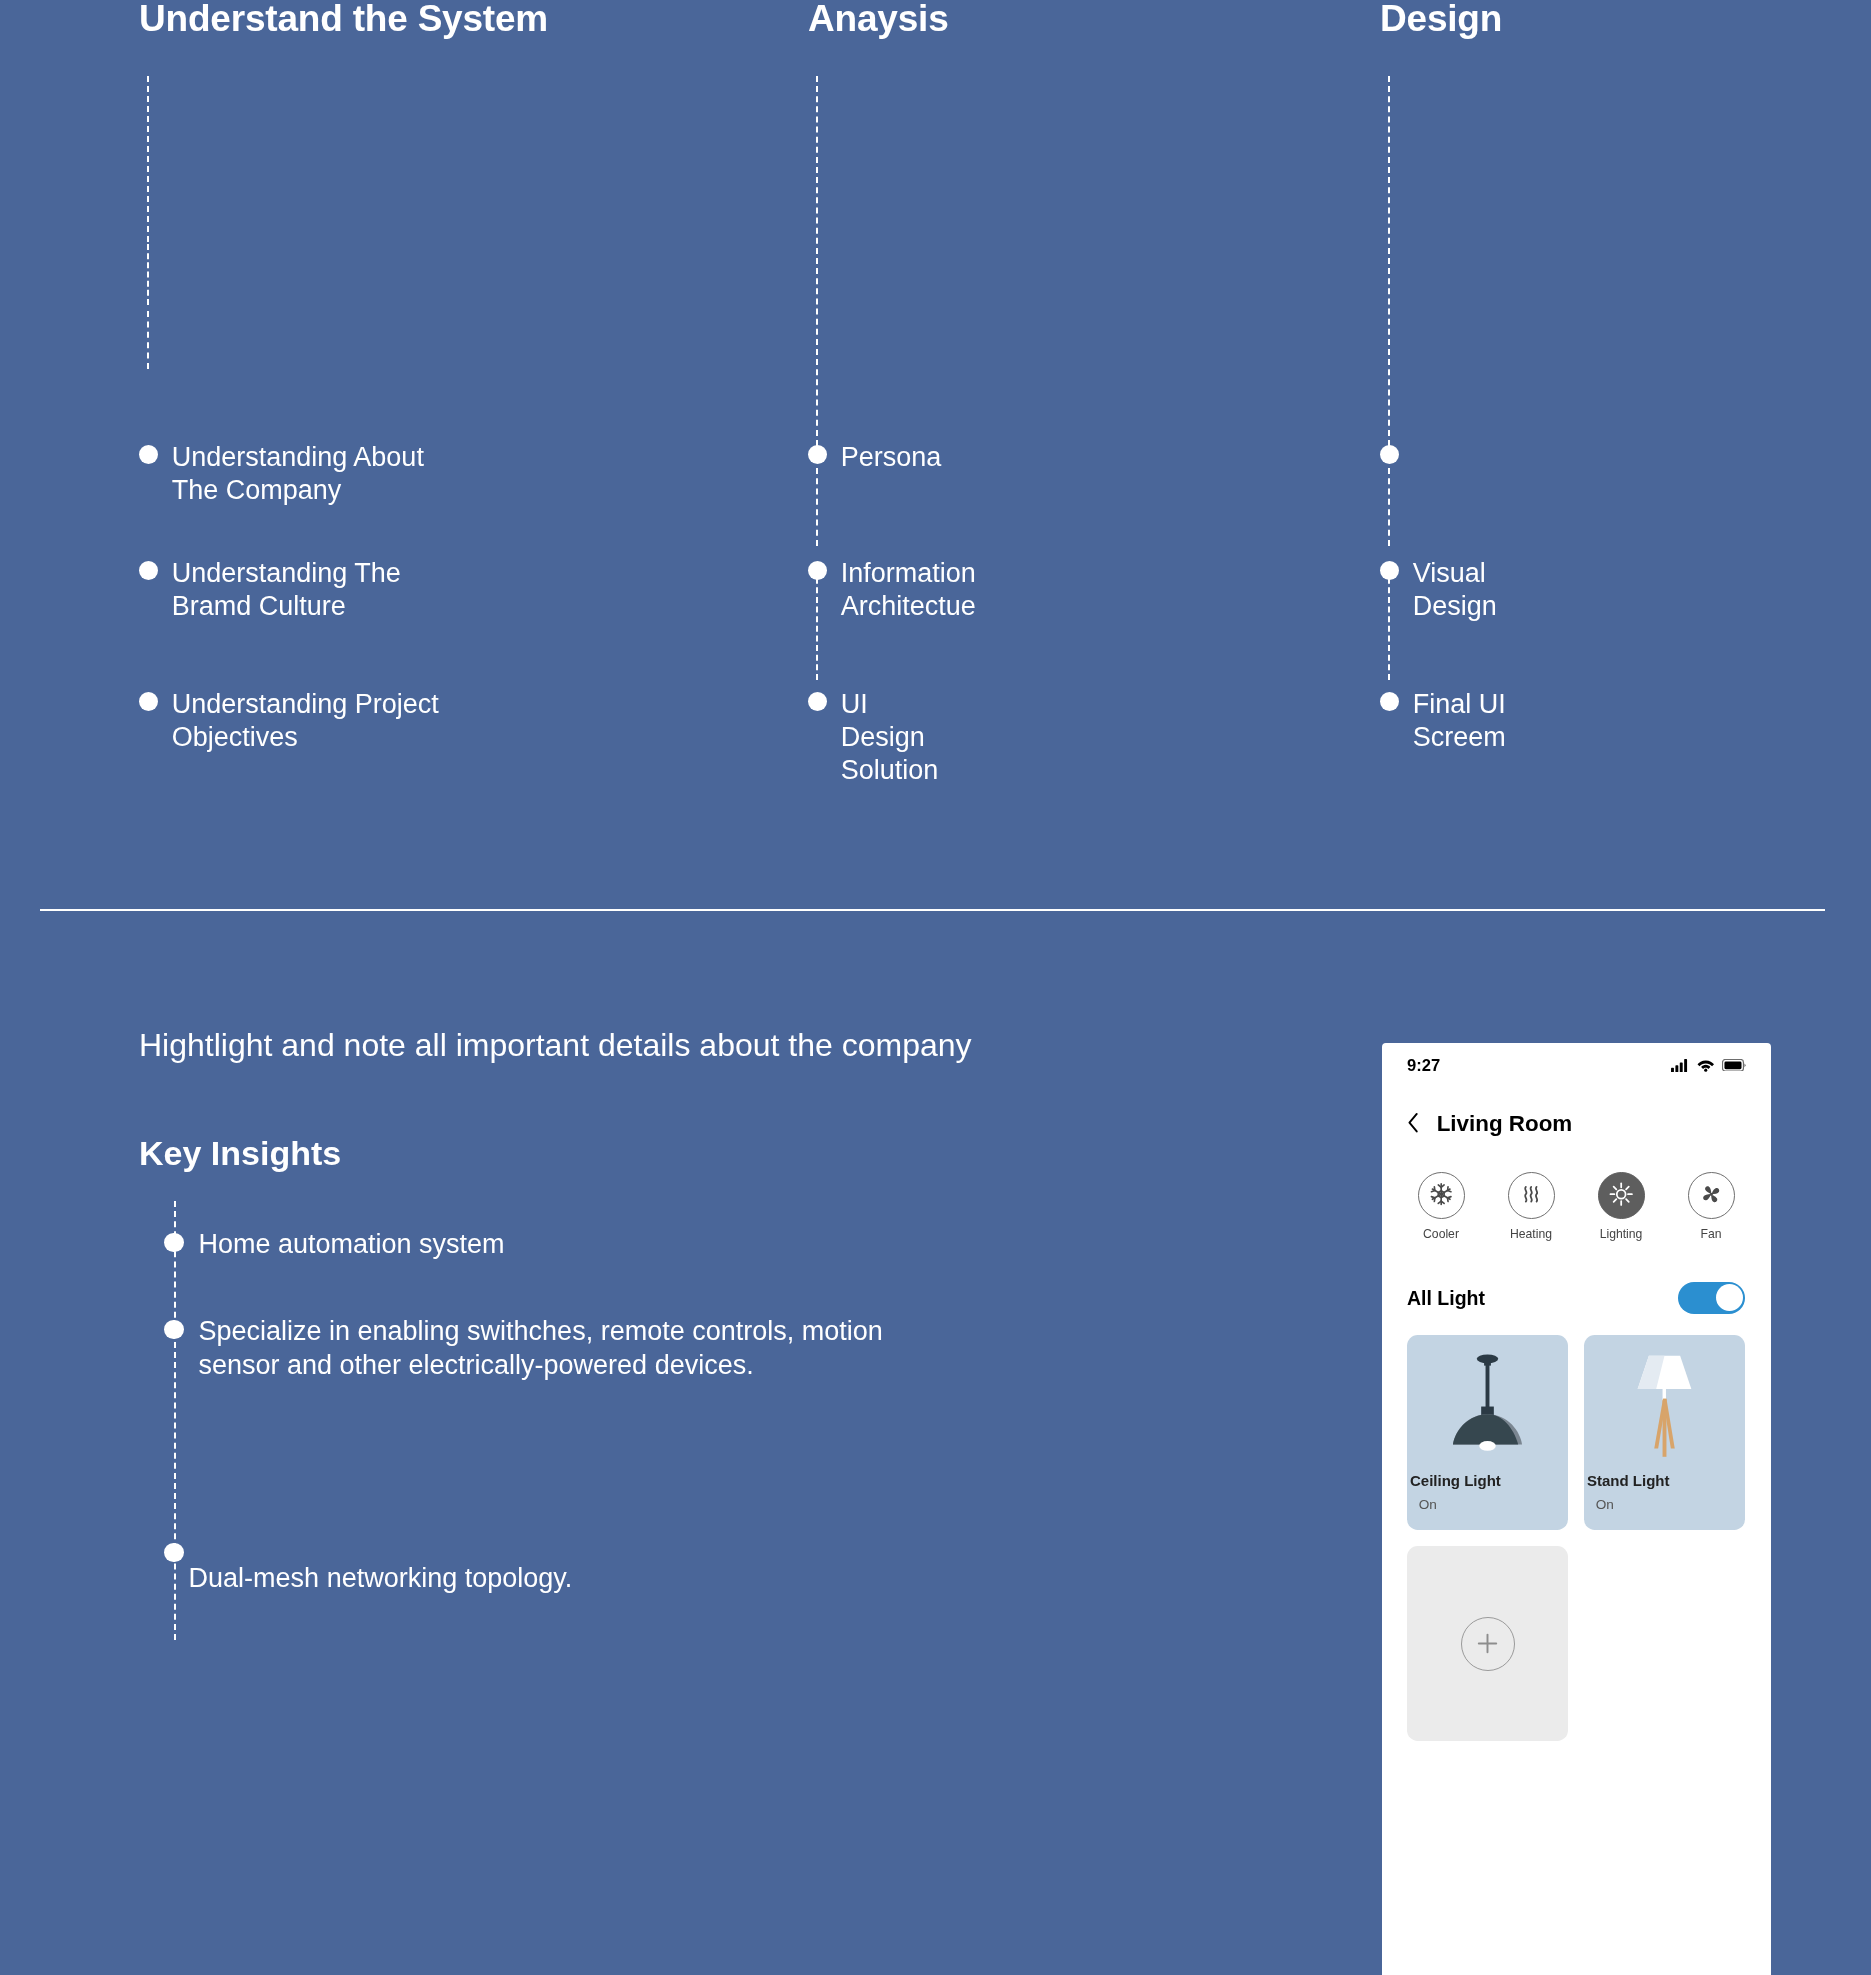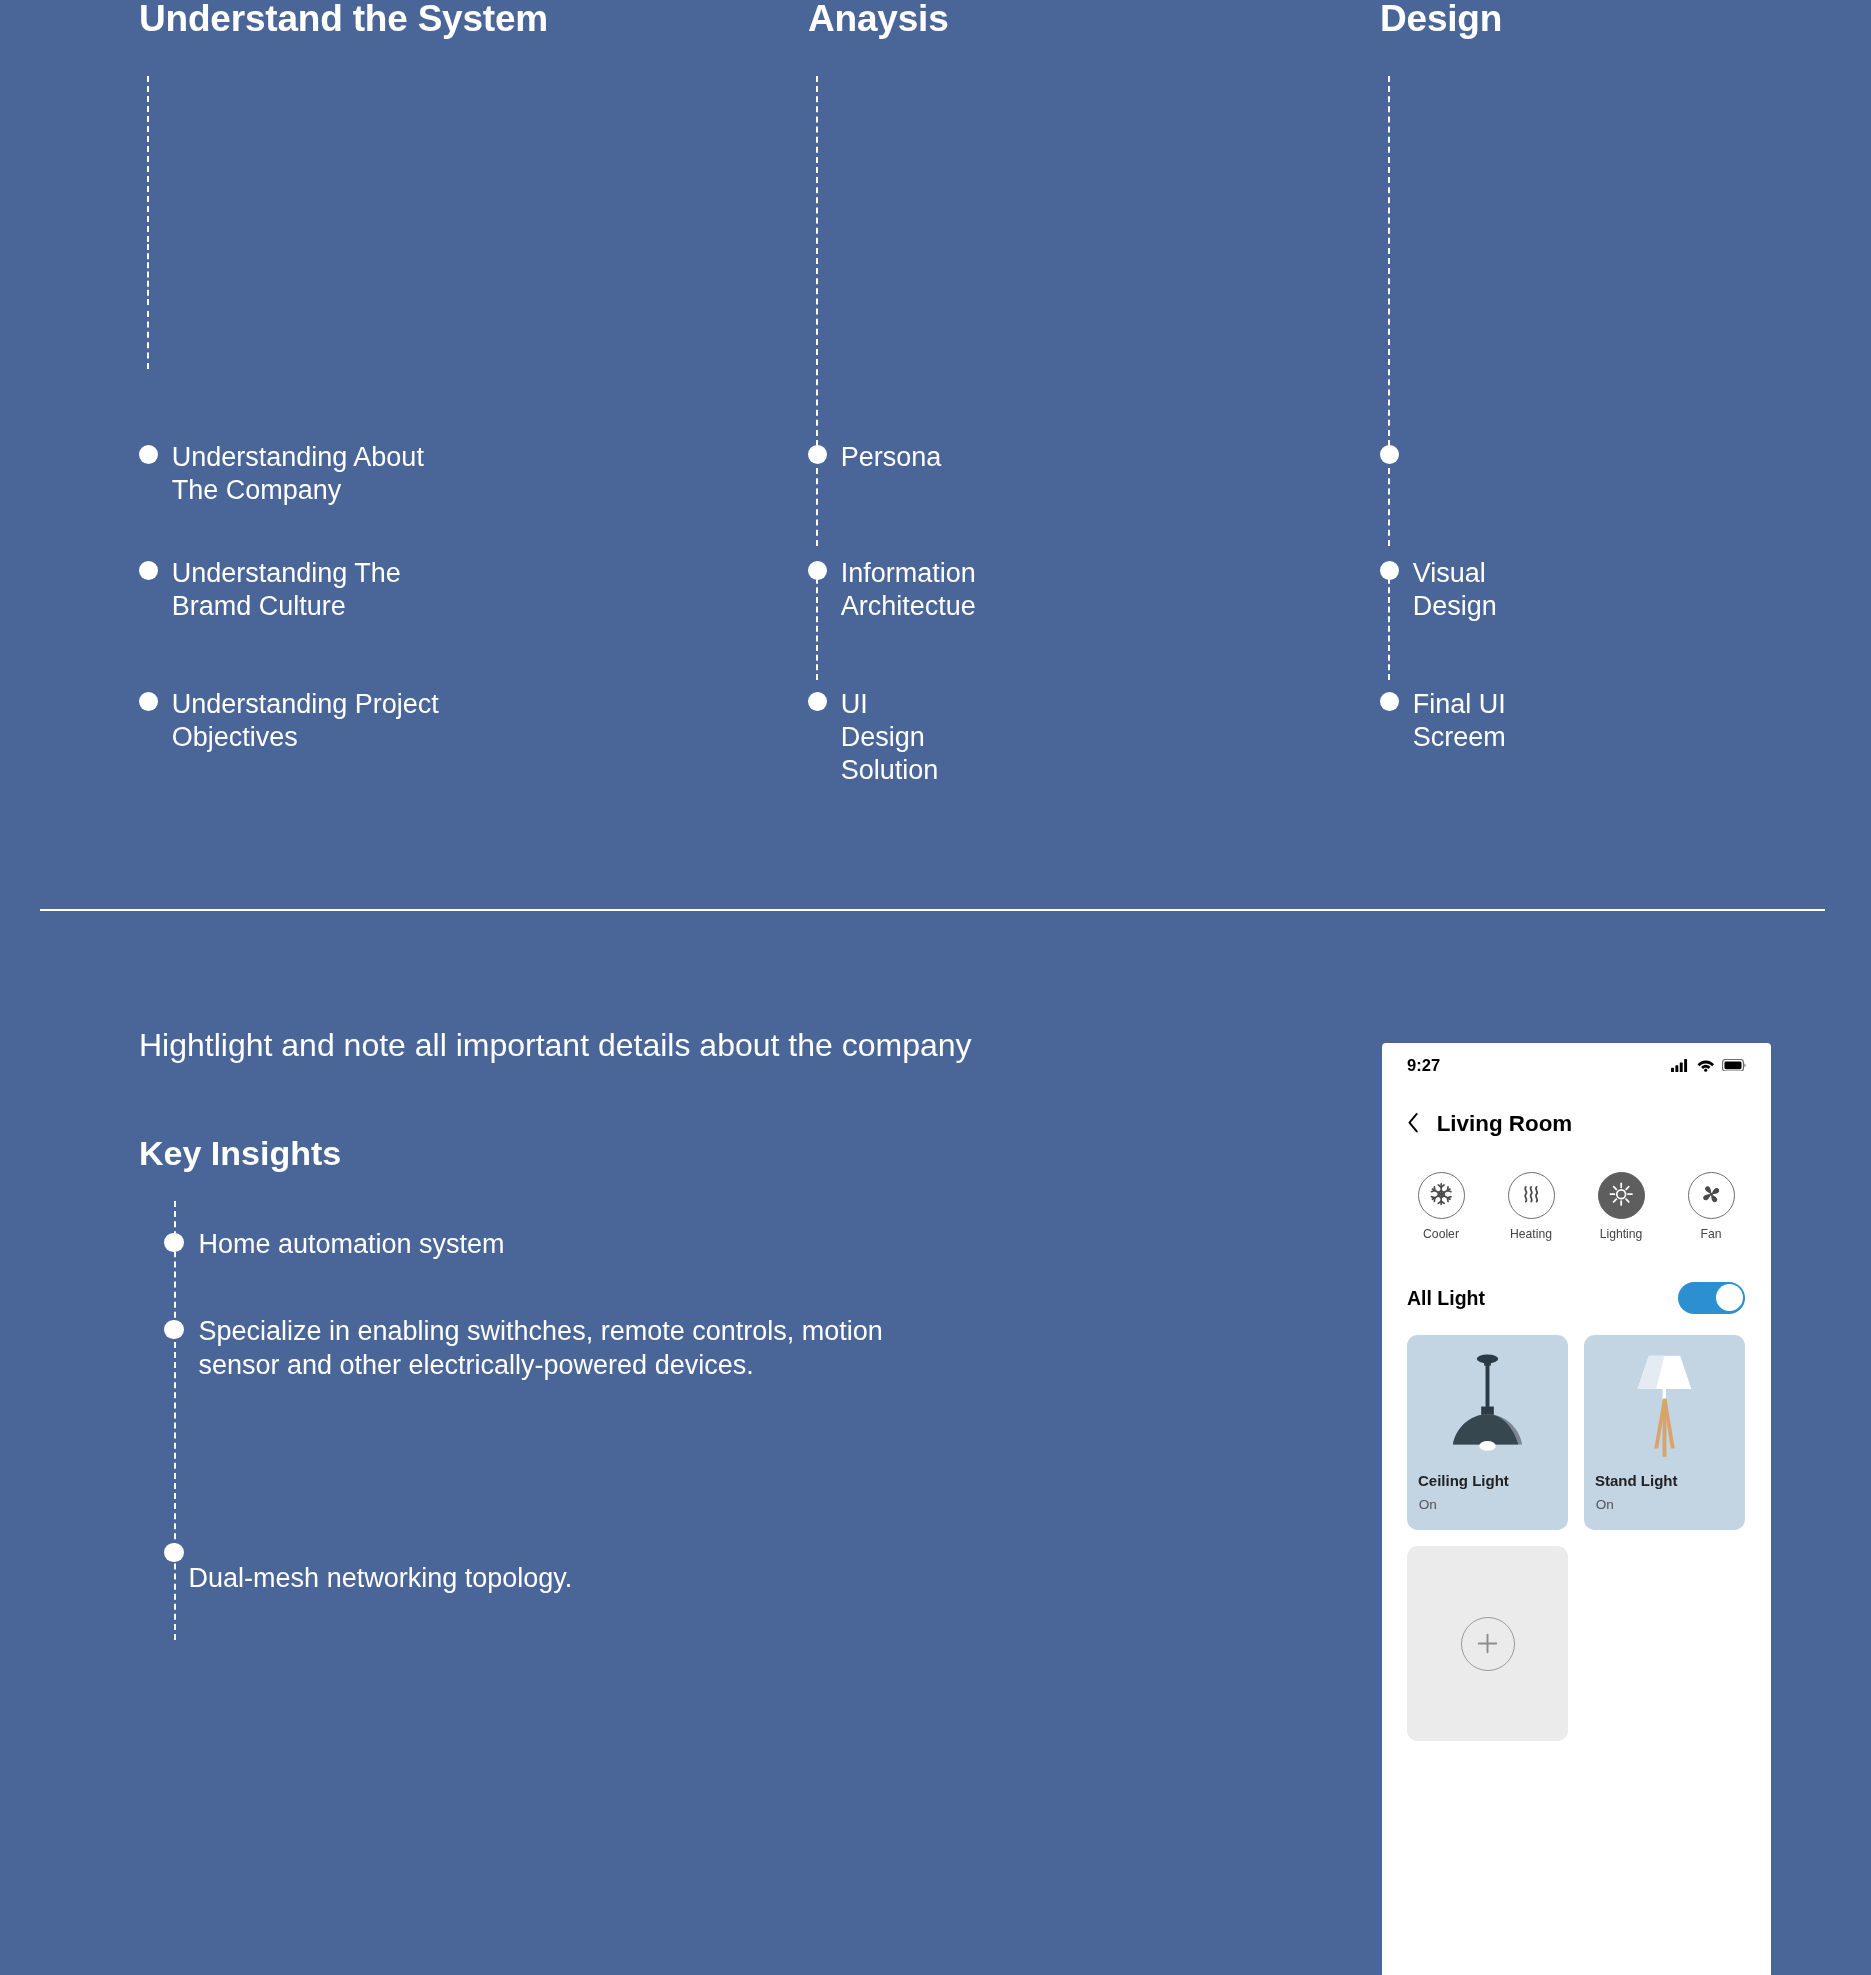--- a/index.html
+++ b/index.html
@@ -193,21 +193,21 @@
     background:#ebebeb;
     display:flex;align-items:center;justify-content:center;
   }
   .device-art{
     position:absolute;
     left:0; top:0; width:100%; height:146px;
     display:flex; align-items:center; justify-content:center;
   }
   .device-name{
     position:absolute;
-    left:11px; bottom:41px;
+    left:3px; bottom:41px;
     font-size:15px; font-weight:bold; color:#222;
   }
   .device-state{
     position:absolute;
     left:11.7px; bottom:18.5px;
     font-size:13.6px; color:#555;
   }
   .plus-circle{
     width:54px;height:54px;border-radius:50%;
     border:1.5px solid #9a9a9a;

